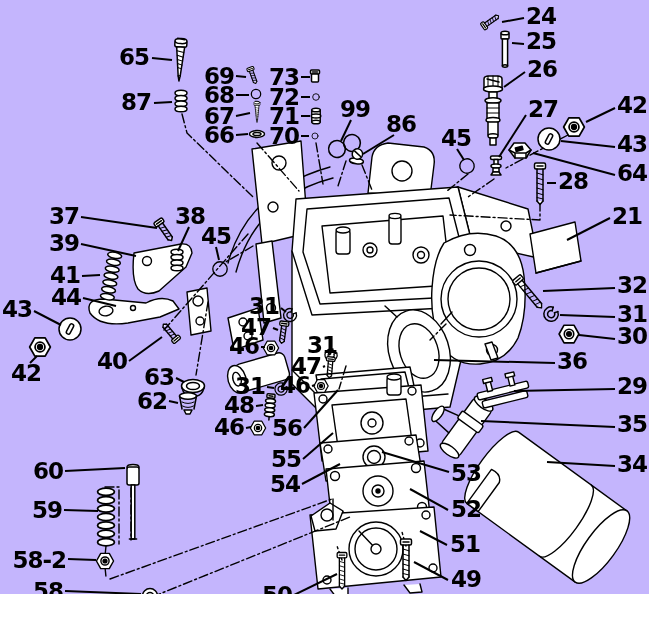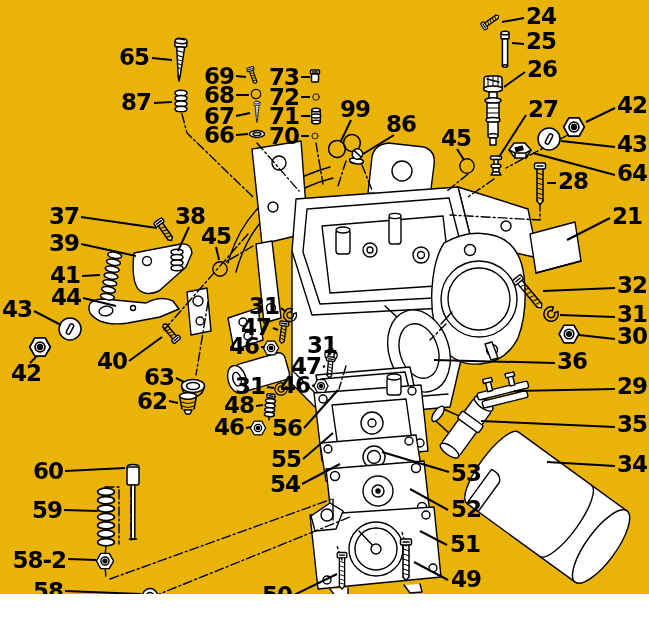--- a/index.html
+++ b/index.html
@@ -1,16 +1,16 @@
 <!DOCTYPE html>
 <html><head>
 <meta charset="utf-8">
 <style>
   html,body{margin:0;padding:0;background:#fff;}
-  .stage{width:649px;height:594px;position:relative;background:#eab308;overflow:hidden;}
+  .stage{width:649px;height:594px;position:relative;background:#c4b5fd;overflow:hidden;}
   svg{display:block;}
   
   #art path,#art rect,#art circle,#art ellipse,#art line,#art polygon{
     stroke:#000;stroke-width:1.4;fill:#fff;stroke-linejoin:round;stroke-linecap:round;}
   g.gl path,g.gl rect,g.gl circle,g.gl ellipse,g.gl line{
     stroke:#000;stroke-width:1.5;fill:#fff;stroke-linejoin:round;stroke-linecap:round;}
   .nf{fill:none !important;}
   .blk{fill:#000 !important;}
   .thin{stroke-width:1 !important;}
   .dd{fill:none !important;stroke:#000;stroke-width:1.1;stroke-dasharray:9 3 2 3;}

